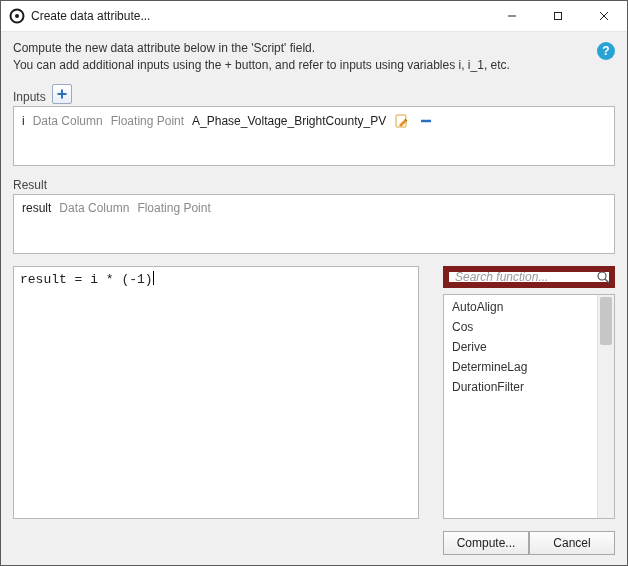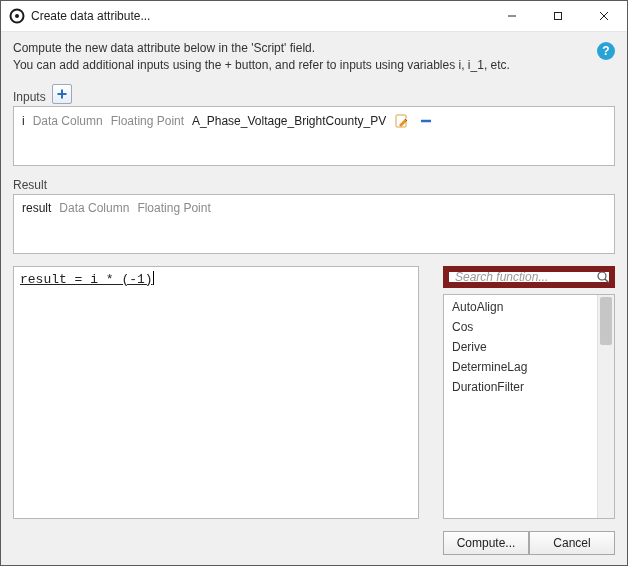--- a/index.html
+++ b/index.html
@@ -94,21 +94,20 @@
 
   .icon-btn {
     width:16px; height:16px;
     display:flex; align-items:center; justify-content:center;
   }
 
   .script-area {
     flex:1;
     display:flex; gap:24px;
     min-height:0;
-    text-decoration:underline;
   }
   .script-box {
     flex:1;
     background:#fff;
     border:1px solid #b8b8b8;
     box-sizing:border-box;
     padding:4px 6px;
     font-family: "Courier New", monospace;
     font-size:13px;
     line-height:1.3;

